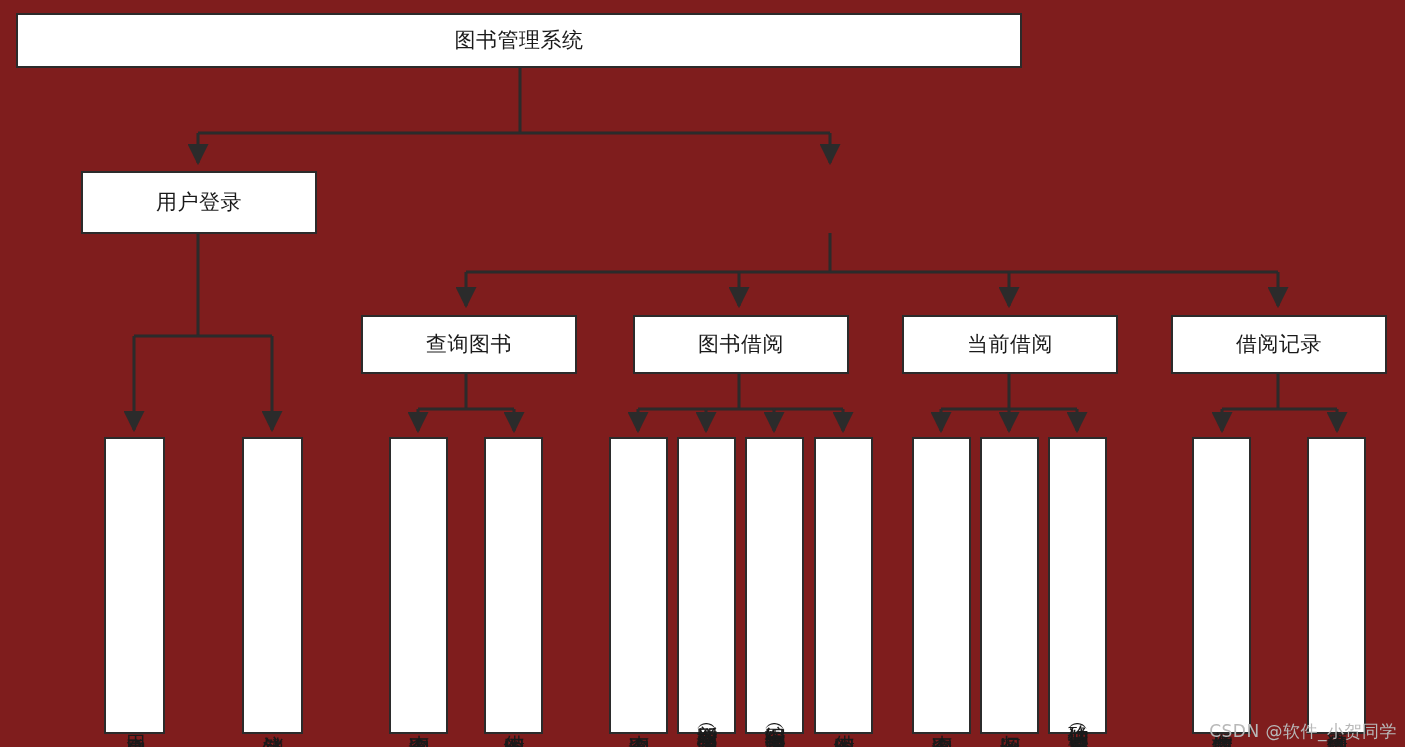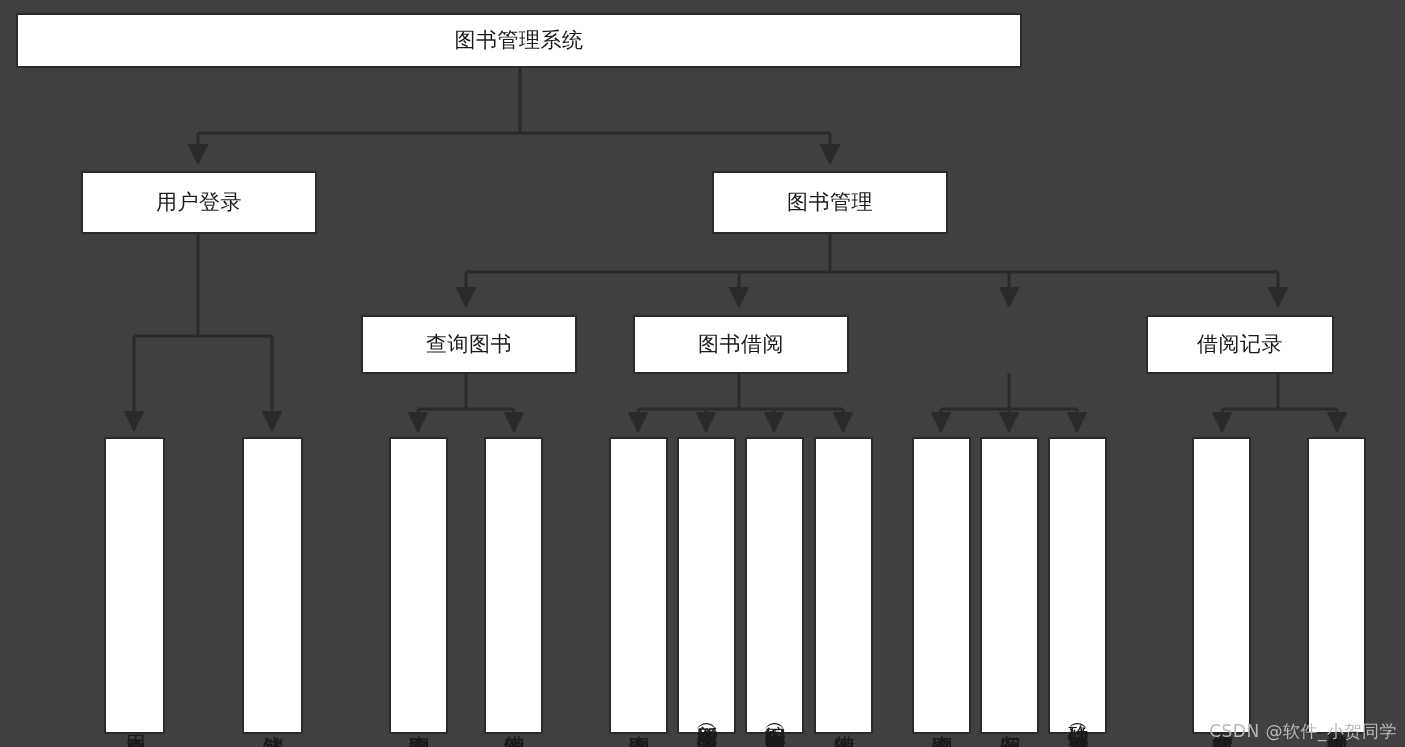--- a/index.html
+++ b/index.html
@@ -10,21 +10,21 @@
   body {
     width: 1405px;
     height: 747px;
     font-family: "DejaVu Sans", "Liberation Sans", sans-serif;
     overflow: hidden;
   }
   #diagram-root {
     position: relative;
     width: 1405px;
     height: 747px;
-    background: #404040;
+    background: #7f1d1d;
   }
   svg.diagram {
     position: absolute;
     left: 0;
     top: 0;
     width: 1405px;
     height: 747px;
   }
   .node-box {
     position: absolute;
@@ -121,31 +121,31 @@
     </g>
   </svg>
 
   <div class="node-box node-h" style="left:16px; top:13px; width:1006px; height:55px;">
     <span class="node-label">图书管理系统</span>
   </div>
 
   <div class="node-box node-h" style="left:81px; top:171px; width:236px; height:63px;">
     <span class="node-label">用户登录</span>
   </div>
-  <div class="node-box node-h" style="left:712px; top:171px; width:236px; height:63px;">
-    <span class="node-label">图书管理</span>
-  </div>
 
   <div class="node-box node-h" style="left:361px; top:315px; width:216px; height:59px;">
     <span class="node-label">查询图书</span>
   </div>
   <div class="node-box node-h" style="left:633px; top:315px; width:216px; height:59px;">
     <span class="node-label">图书借阅</span>
   </div>
-  <div class="node-box node-h" style="left:1146px; top:315px; width:188px; height:59px;">
+  <div class="node-box node-h" style="left:902px; top:315px; width:216px; height:59px;">
+    <span class="node-label">当前借阅</span>
+  </div>
+  <div class="node-box node-h" style="left:1171px; top:315px; width:216px; height:59px;">
     <span class="node-label">借阅记录</span>
   </div>
 
   <div class="node-box node-v" style="left:104px; top:437px; width:61px; height:297px;">
     <span class="node-label">用户登录</span>
   </div>
   <div class="node-box node-v" style="left:242px; top:437px; width:61px; height:297px;">
     <span class="node-label">注销登录</span>
   </div>
 

